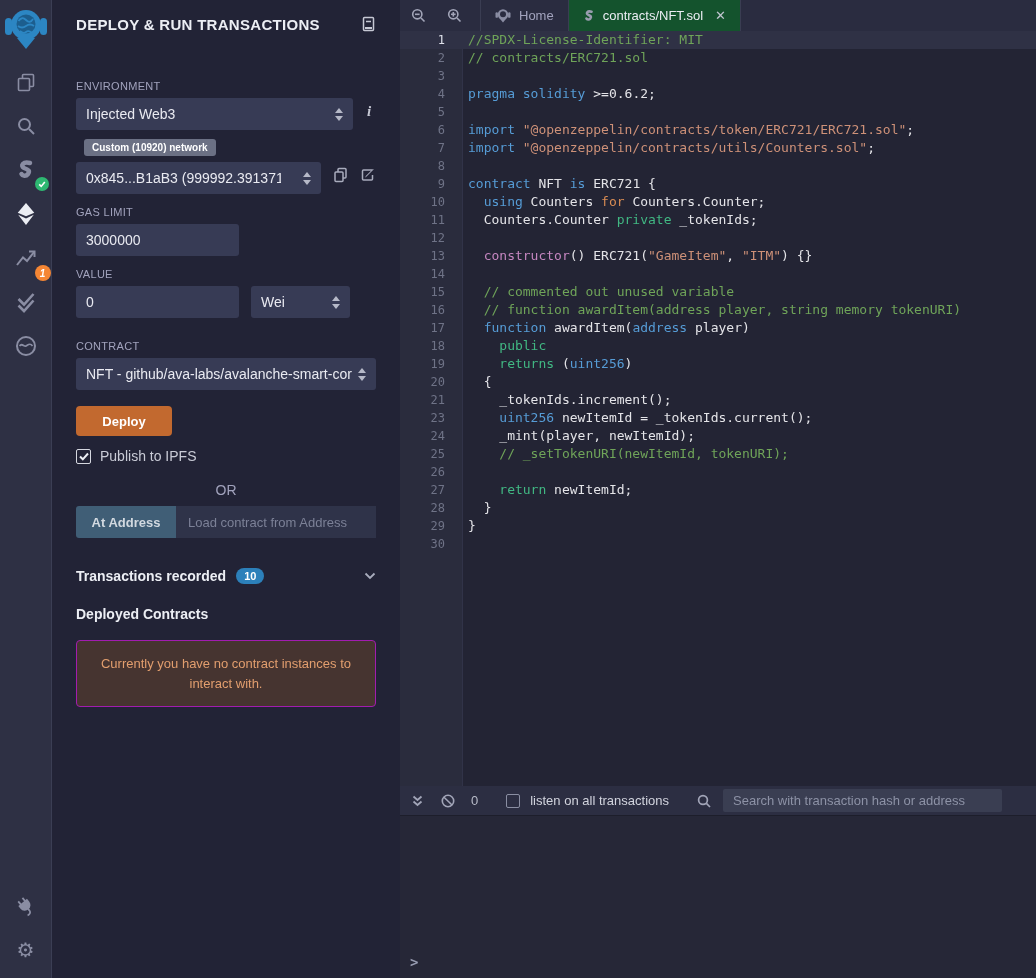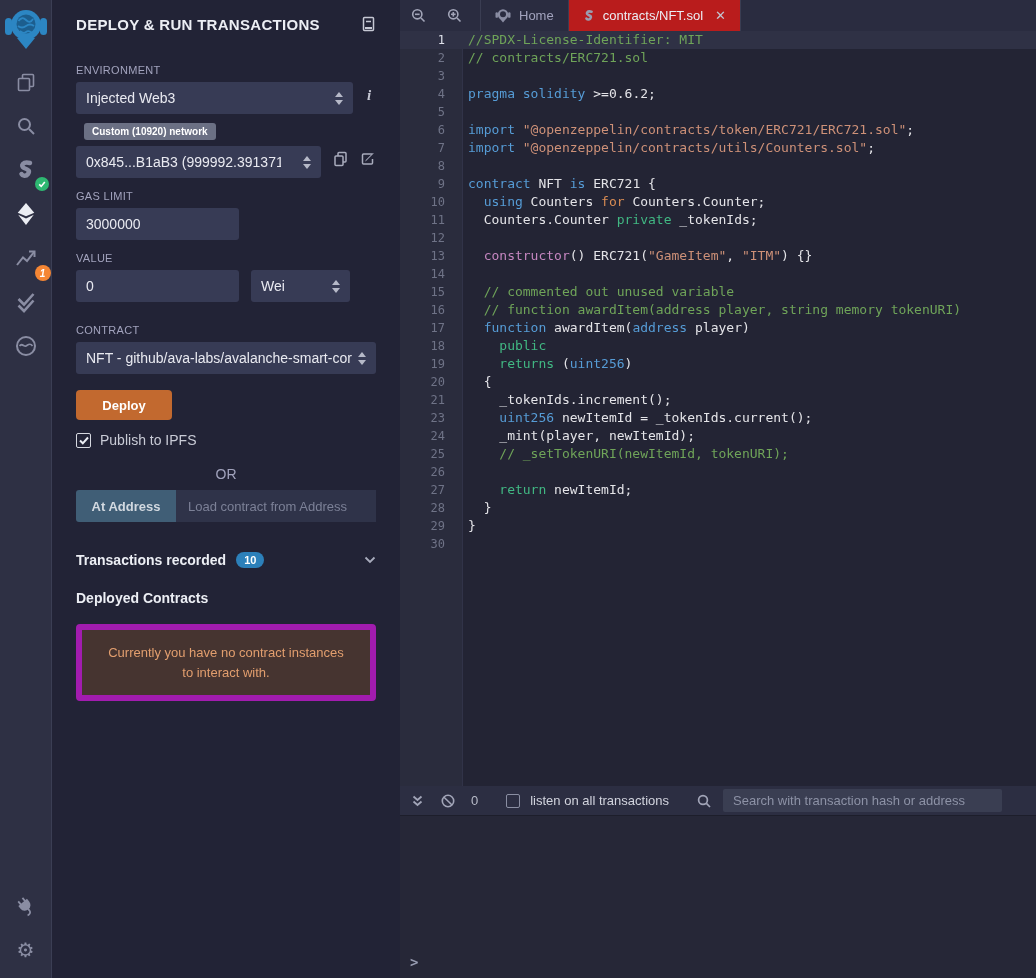--- a/index.html
+++ b/index.html
@@ -34,21 +34,21 @@
     font-size:10px; font-weight:bold; font-style:italic; }
   .gear-glyph { font-size:20px; line-height:1; }
 
   
   .panel {
     position:absolute; left:52px; top:0; width:348px; height:978px;
     background:#222336; padding:12px 24px 0 24px;
   }
   .panel-header { display:flex; justify-content:space-between; align-items:center; height:24px; }
   .panel-title { font-size:15px; font-weight:bold; color:#eceef4; letter-spacing:.3px; }
-  .field-label { margin-top:28px; font-size:11px; color:#a2a3bd; letter-spacing:.3px; display:flex; align-items:center; gap:7px; }
+  .field-label { margin-top:44px; font-size:11px; color:#a2a3bd; letter-spacing:.3px; display:flex; align-items:center; gap:7px; }
   .field-label.tight { margin-top:12px; }
   .row { display:flex; align-items:center; }
   .sel, .inp {
     background:#373b55; border:none; border-radius:3px; height:32px;
     display:flex; align-items:center; justify-content:space-between;
     padding:0 10px; font-size:14px; color:#e9eaf1; margin-top:6px; cursor:pointer;
     white-space:nowrap; overflow:hidden;gap:16px;
   }
   .sel-text { overflow:hidden; text-overflow:clip; white-space:nowrap; }
   .sel-arrows { display:flex; flex-direction:column; gap:3px; margin-left:6px; flex:0 0 auto; }
@@ -78,31 +78,31 @@
     padding:0 12px; outline:none; font-family:inherit; min-width:0; }
   .ataddr-inp::placeholder { color:#7c8197; }
   .tx-row { margin-top:30px; display:flex; align-items:center; }
   .tx-label, .deployed-title { font-size:14px; font-weight:bold; color:#eceef4; }
   .count-badge { margin-left:10px; background:#2c80ba; color:#fff; font-size:11px; font-weight:bold;
     border-radius:9px; padding:2px 8px; }
   .tx-chevron { margin-left:auto; }
   .deployed-title { margin-top:22px; display:block; }
   .warn-box {
     margin-top:18px; width:100%; padding:13px 22px;
-    background:#463430; border:6px solid #a21caf; border-radius:4px;
+    background:#463430; border:1px solid #a21caf; border-radius:4px;
     color:#e29e6e; font-size:13px; text-align:center; line-height:1.5;
   }
 
   
   .main { position:absolute; left:400px; top:0; width:636px; height:978px; background:#232434; }
   .tabbar { height:31px; background:#2a2c40; display:flex; align-items:stretch; }
   .tab-tool { width:36px; display:flex; align-items:center; justify-content:center; color:#a2a5b8; cursor:pointer; }
   .tab { display:flex; align-items:center; gap:8px; padding:0 14px; font-size:13px;
     color:#a2a3bd; border-left:1px solid #3a3d52; border-right:1px solid #3a3d52; cursor:pointer; }
-  .tab.active { background:#b91c1c; color:#eceef4; border-left:none; }
+  .tab.active { background:#14532d; color:#eceef4; border-left:none; }
   .tab .closex { margin-left:4px; color:#c3c6d2; }
 
   .editor { position:absolute; top:31px; left:0; right:0; bottom:192px; background:#232434;
     font-family:"DejaVu Sans Mono", monospace; font-size:13px; overflow:hidden; }
   .gutterbar { position:absolute; left:0; top:0; bottom:0; width:63px; background:#2a2c3d; border-right:1px solid #313348; }
   .lines { position:relative; }
   .line { display:flex; height:18px; line-height:18px; }
   .line .num { flex:0 0 63px; text-align:right; padding-right:18px; color:#6f7387; font-size:12px; }
   .line .code { white-space:pre; padding-left:5px; }
   .line.active { background:#2f3145; }

